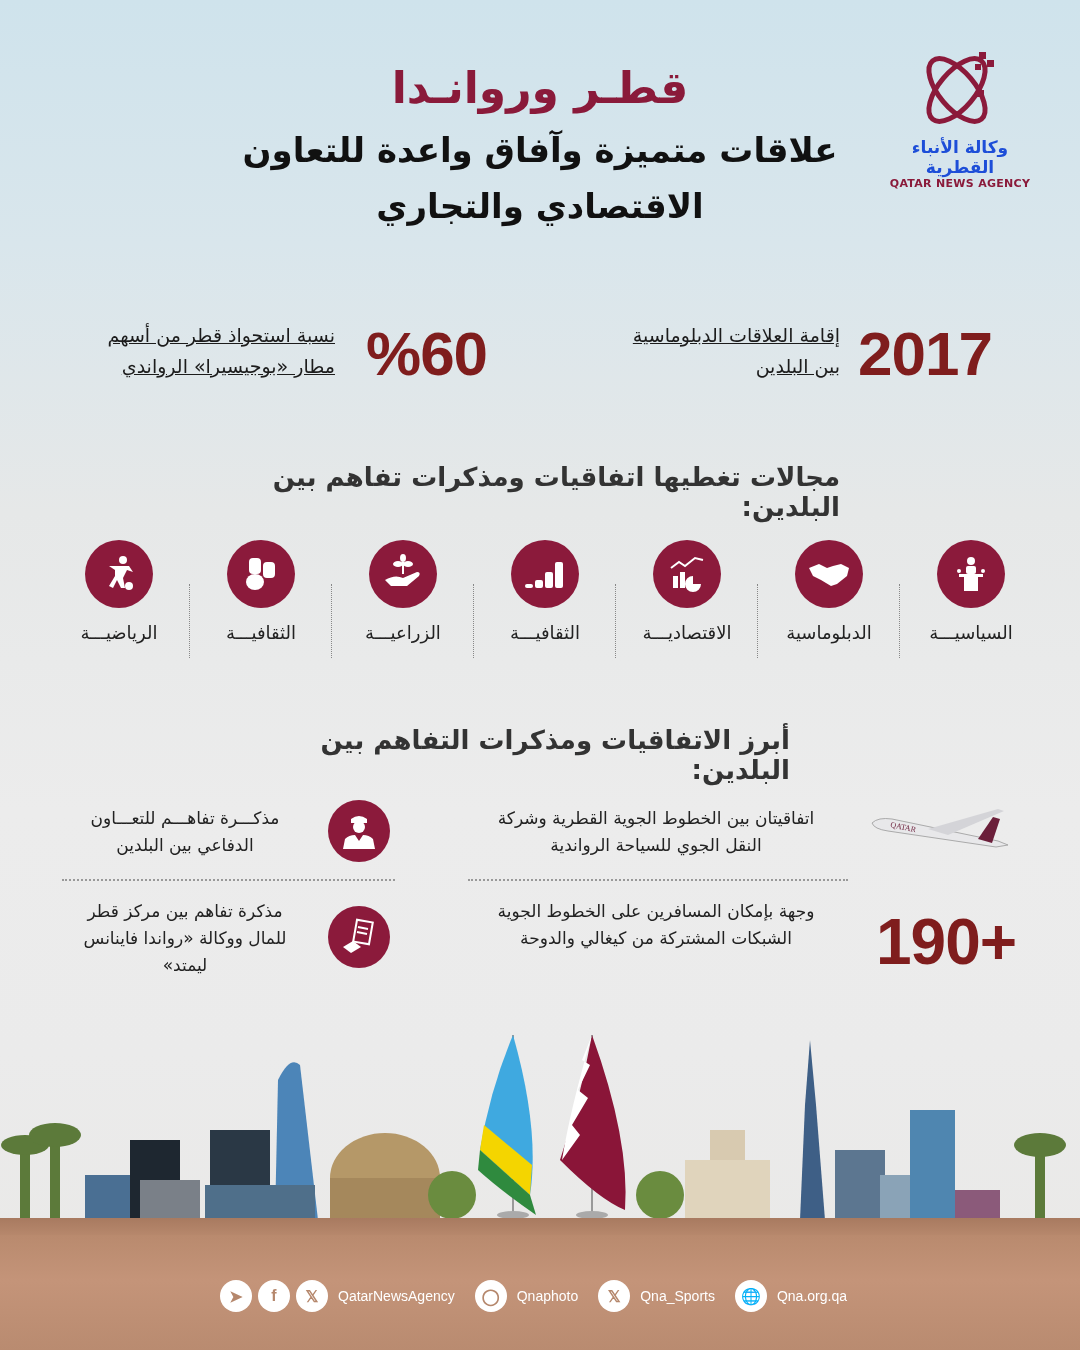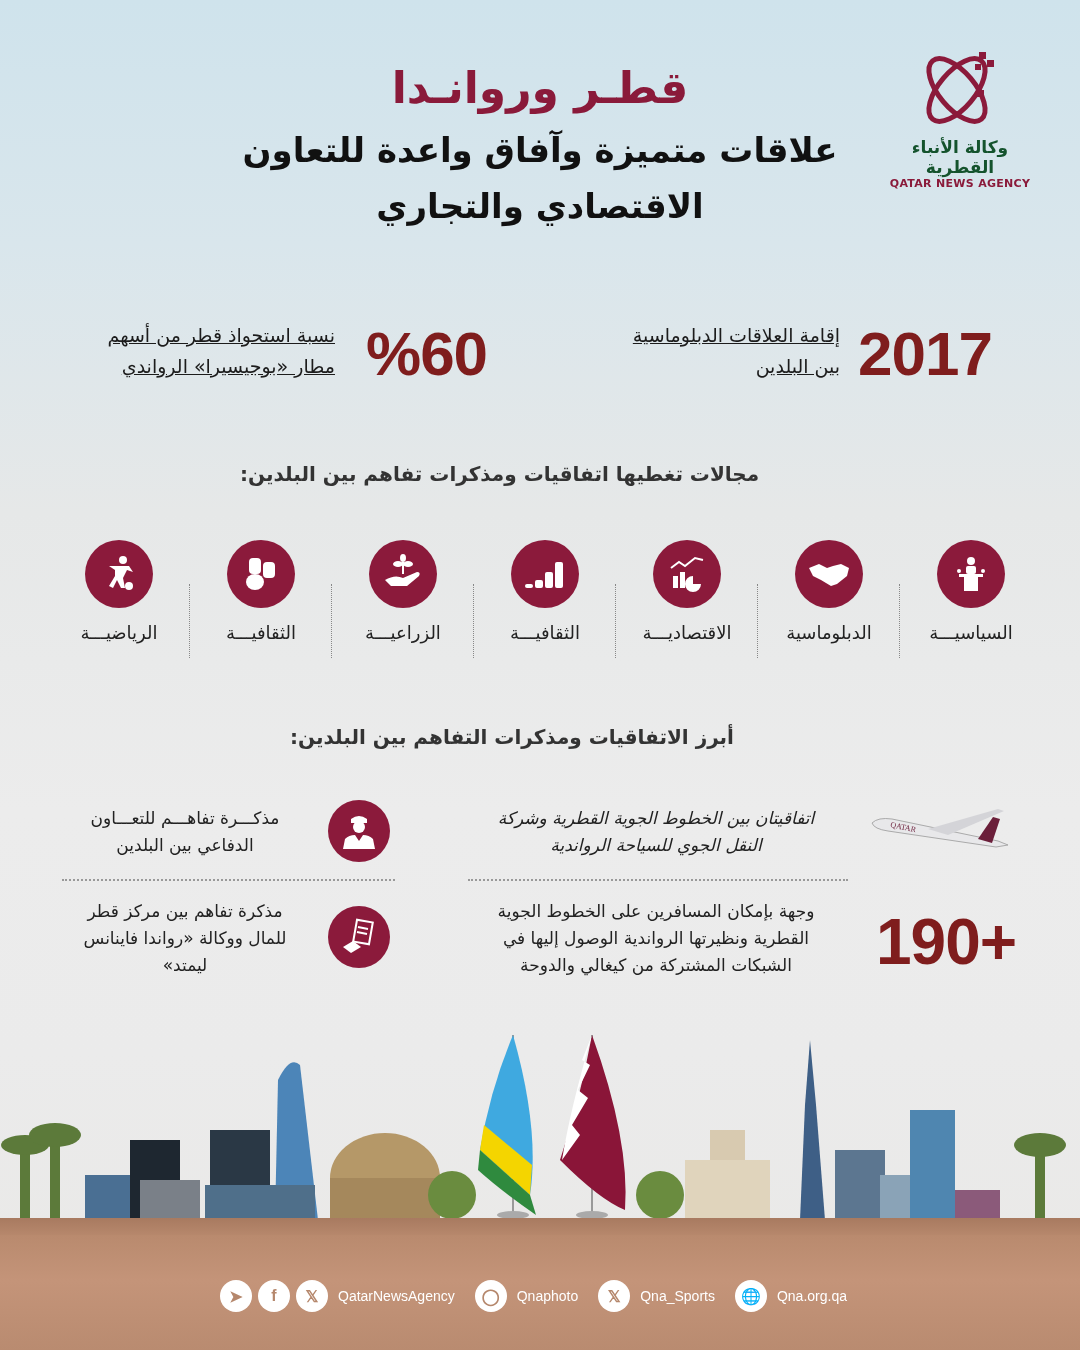--- a/index.html
+++ b/index.html
@@ -5,27 +5,27 @@
   html,body{margin:0;padding:0;}
   body{width:1080px;height:1350px;position:relative;overflow:hidden;
     font-family:"DejaVu Sans","Liberation Sans",sans-serif;
     background:linear-gradient(180deg,#cfe3ec 0%,#d9e6ec 18%,#e6e8e8 38%,#ececec 60%,#ebebeb 78%,#e9e8e6 100%);
     color:#1c1c1c;}
   .abs{position:absolute;}
   
   .title{left:250px;top:62px;width:580px;text-align:center;font-size:44px;font-weight:bold;color:#8a1a3a;direction:rtl;}
   .subtitle{left:230px;top:122px;width:620px;text-align:center;font-size:34px;font-weight:bold;line-height:56px;direction:rtl;color:#111;}
   .logo{left:880px;top:48px;width:160px;height:140px;text-align:center;}
-  .logo-ar{font-size:17px;font-weight:bold;color:#14532d;direction:rtl;margin-top:0;}
+  .logo-ar{font-size:17px;font-weight:bold;color:#1d4ed8;direction:rtl;margin-top:0;}
   .logo-en{font-size:11px;font-weight:bold;color:#8a1a3a;letter-spacing:0.3px;}
   
   .stat-num{font-size:62px;font-weight:bold;color:#7f1d1d;font-family:"Liberation Sans",sans-serif;letter-spacing:-1px;}
   .stat-text{font-size:19px;direction:rtl;text-align:right;line-height:31px;color:#1c1c1c;text-decoration:underline;}
   
-  .sec-h{font-size:20px;font-weight:bold;color:#333;direction:rtl;text-align:left;}
+  .sec-h{font-size:26px;font-weight:bold;color:#333;direction:rtl;text-align:right;}
   
   .fields{left:50px;top:540px;width:990px;height:120px;display:flex;flex-direction:row-reverse;justify-content:space-between;}
   .field{width:138px;display:flex;flex-direction:column;align-items:center;position:relative;}
   .field+.field::after{content:"";position:absolute;right:-2px;top:44px;height:74px;border-right:1px dotted #888;}
   .circle{width:68px;height:68px;border-radius:50%;background:#8b1a3b;display:flex;align-items:center;justify-content:center;}
   .field-label{margin-top:14px;font-size:18px;direction:rtl;color:#222;}
   
   .agr-text{font-size:17px;direction:rtl;text-align:center;line-height:27px;color:#222;}
   .agr-circle{width:62px;height:62px;border-radius:50%;background:#8b1a3b;display:flex;align-items:center;justify-content:center;}
   .divider{border-top:2px dotted #999;}
@@ -151,21 +151,21 @@
 <div class="abs sec-h" style="left:290px;top:725px;width:500px;">أبرز الاتفاقيات ومذكرات التفاهم بين البلدين:</div>
 
 <div class="abs" style="left:868px;top:805px;width:155px;height:55px;">
   <svg width="155" height="55" viewBox="0 0 155 55">
     <path d="M4 18 Q10 12 24 14 L130 36 L140 40 L128 42 L20 26 Q6 24 4 18 Z" fill="#e8e8ea" stroke="#999" stroke-width="0.8"></path>
     <path d="M60 24 L130 4 L136 6 L80 30 Z" fill="#d4d4d8"></path>
     <path d="M110 34 L125 12 L132 14 L124 38 Z" fill="#6b1f3a"></path>
     <text x="22" y="22" font-size="8" fill="#6b1f3a" font-family="Liberation Serif, serif" transform="rotate(12 22 22)">QATAR</text>
   </svg>
 </div>
-<div class="abs agr-text" style="left:460px;top:805px;width:392px;font-style:italic;">
+<div class="abs agr-text" style="left:460px;top:805px;width:392px;">
   <div>اتفاقيتان بين الخطوط الجوية القطرية وشركة</div>
   <div>النقل الجوي للسياحة الرواندية</div>
 </div>
 
 <div class="abs agr-circle" style="left:328px;top:800px;">
   <svg width="40" height="40" viewBox="0 0 40 40" fill="#fff">
       <path d="M12 8 Q20 2 28 8 L28 12 L12 12 Z"></path>
       <ellipse cx="20" cy="16" rx="6" ry="6"></ellipse>
       <path d="M4 38 L6 28 Q10 24 16 24 L20 30 L24 24 Q30 24 34 28 L36 38 Z"></path>
     </svg>
@@ -174,21 +174,20 @@
   <div>مذكـــرة تفاهـــم للتعـــاون</div>
   <div>الدفاعي بين البلدين</div>
 </div>
 
 <div class="abs divider" style="left:62px;top:879px;width:333px;"></div>
 <div class="abs divider" style="left:468px;top:879px;width:380px;"></div>
 
 <div class="abs stat-num" style="left:876px;top:905px;font-size:64px;">190+</div>
 <div class="abs agr-text" style="left:460px;top:898px;width:392px;">
   <div>وجهة بإمكان المسافرين على الخطوط الجوية</div>
-  <div>القطرية ونظيرتها الرواندية الوصول إليها في</div>
   <div>الشبكات المشتركة من كيغالي والدوحة</div>
 </div>
 
 <div class="abs agr-circle" style="left:328px;top:906px;">
   <svg width="40" height="40" viewBox="0 0 40 40">
       <rect x="16" y="4" width="16" height="22" fill="none" stroke="#fff" stroke-width="2" transform="rotate(10 24 15)"></rect>
       <line x1="19" y1="10" x2="29" y2="12" stroke="#fff" stroke-width="2"></line>
       <line x1="18" y1="15" x2="28" y2="17" stroke="#fff" stroke-width="2"></line>
       <path d="M4 30 L14 24 L22 30 L12 36 Z" fill="#fff"></path>
     </svg>

